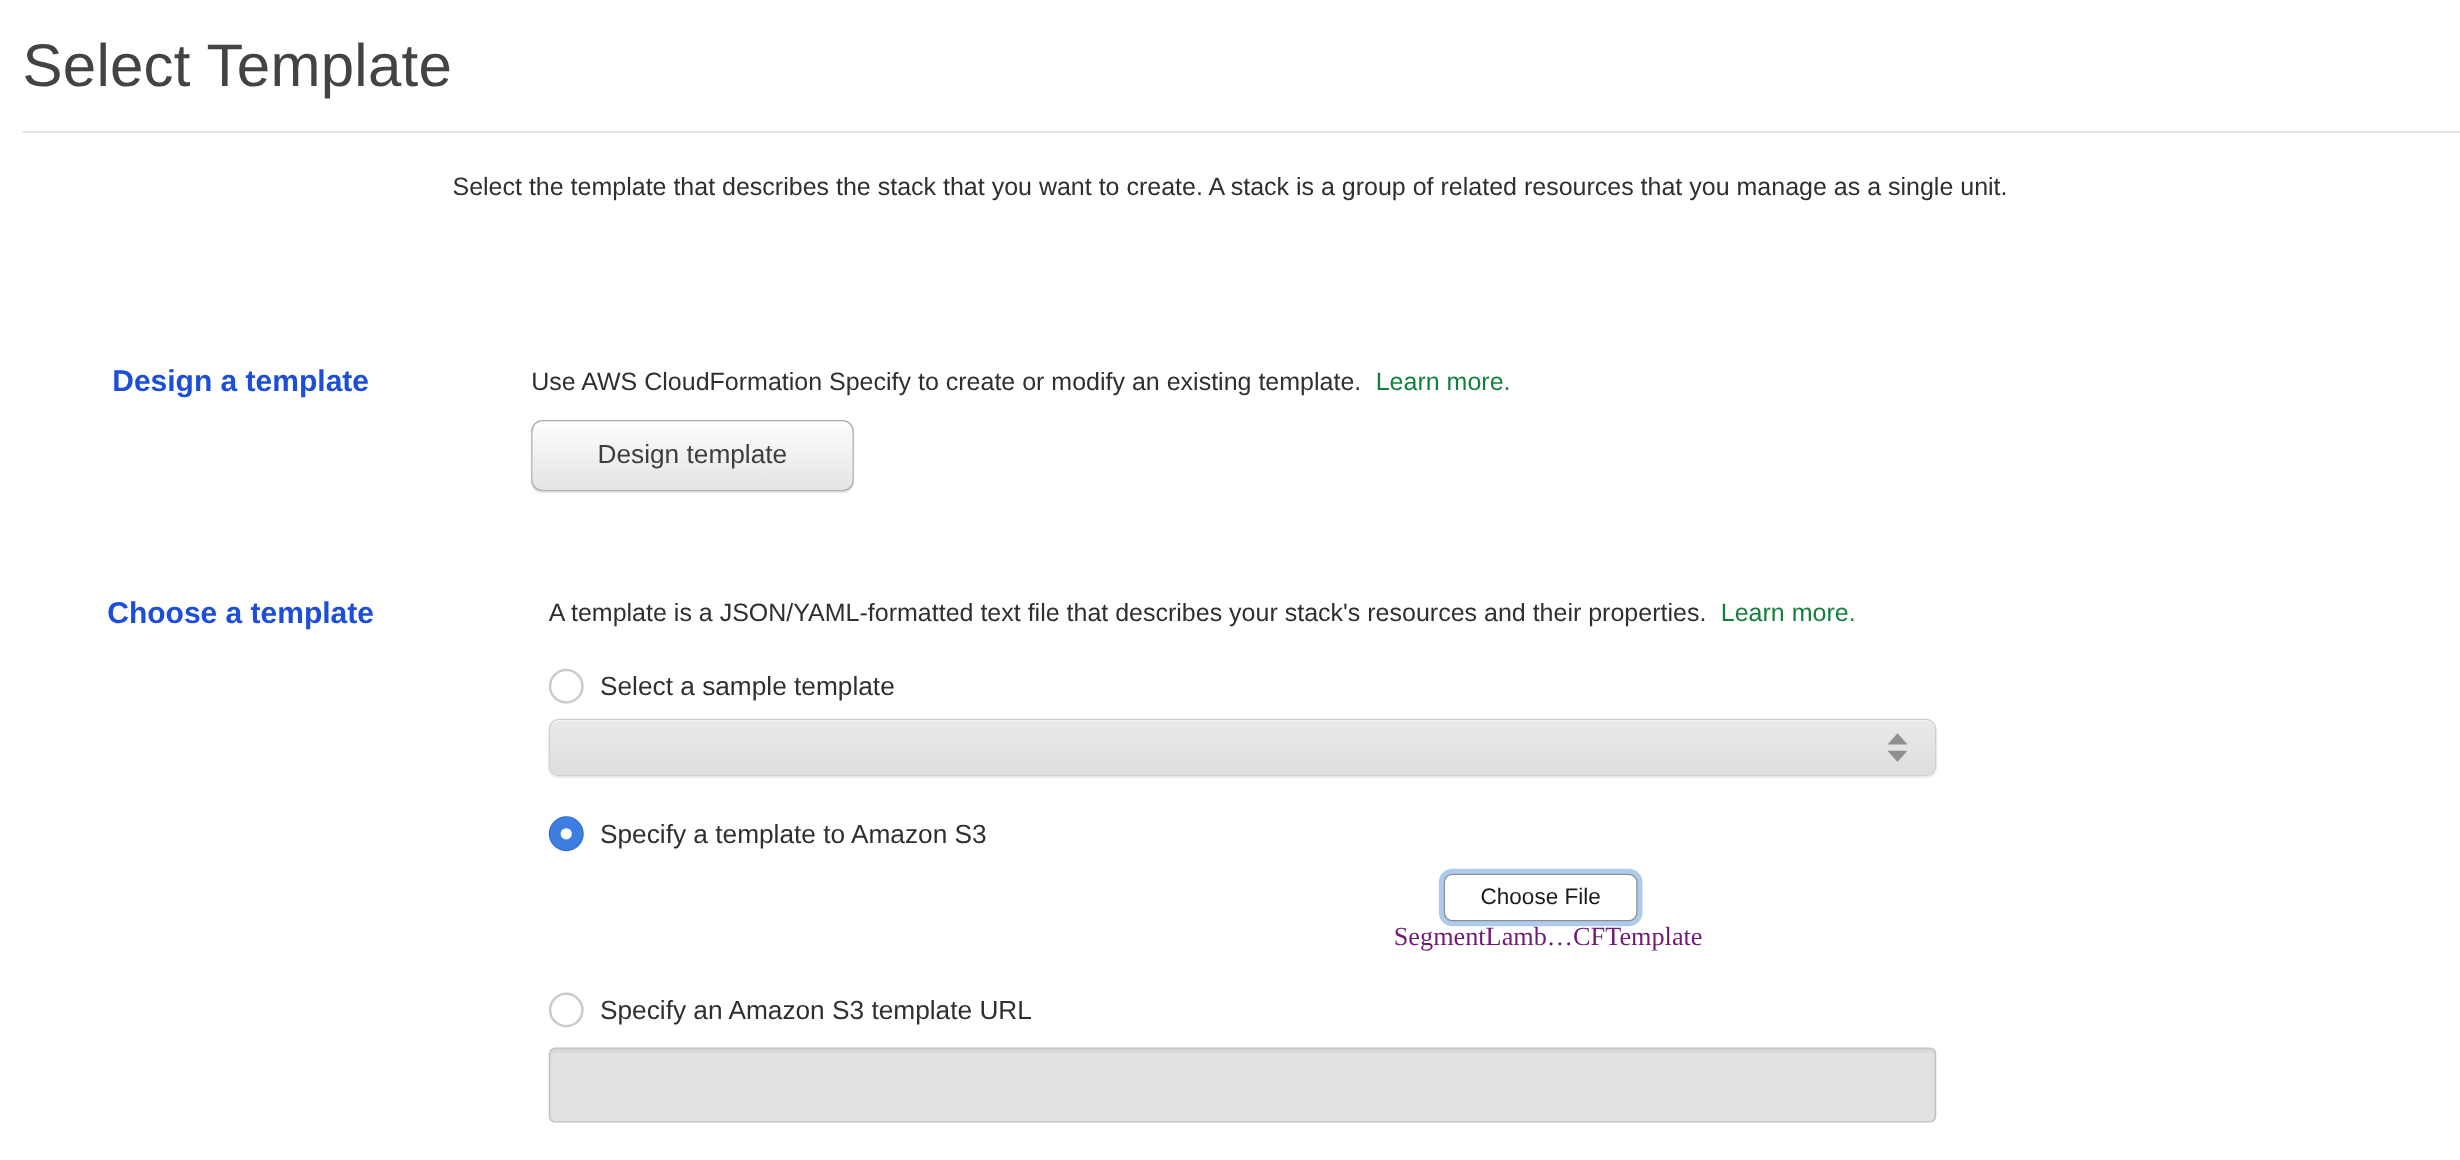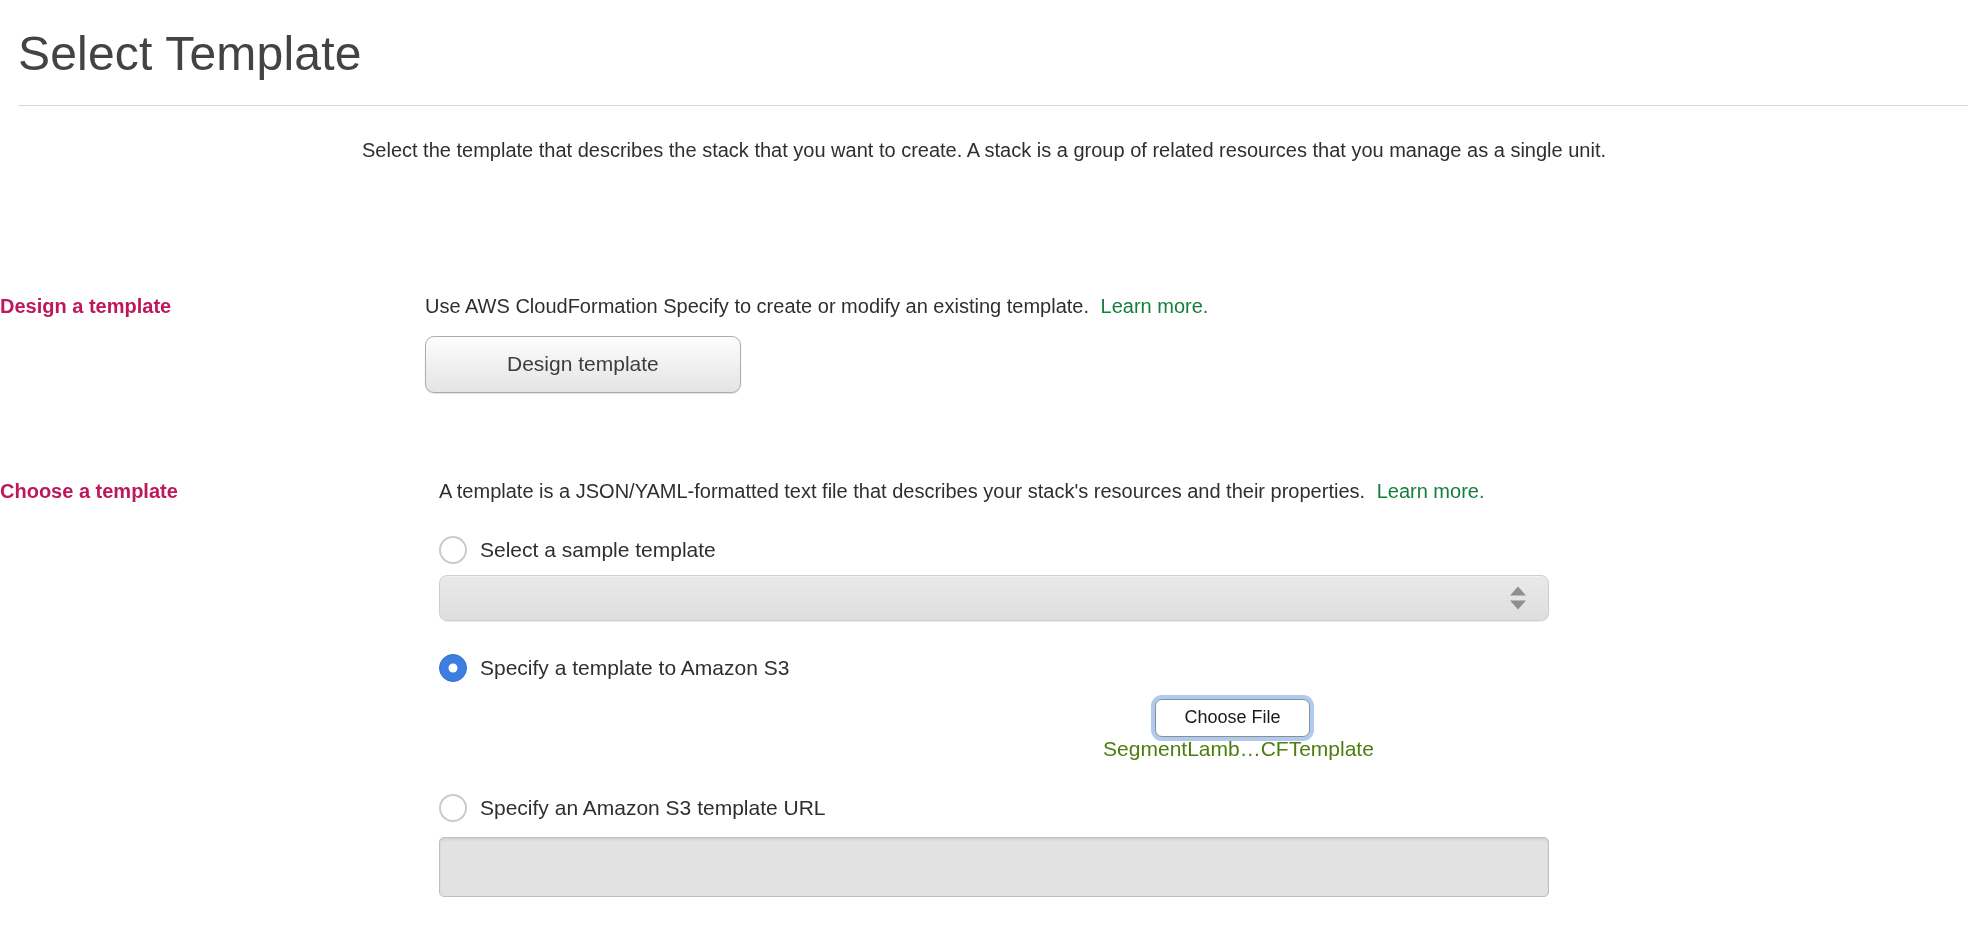--- a/index.html
+++ b/index.html
@@ -31,52 +31,52 @@
     color:#2f2f2f;
     text-align:center;
   }
 
   .form{margin-top:128px;}
   .form-row{display:flex;align-items:flex-start;}
   .form-row + .form-row{margin-top:84px;gap:14px;}
   .label-col{
     width:385px;
     flex:0 0 385px;
-    text-align:left;
-    font-size:20px;
+    text-align:center;
+    font-size:24px;
     font-weight:700;
-    color:#be185d;
+    color:#1d4ed8;
     line-height:28px;
   }
   .content-col{flex:1 1 auto;margin-left:40px;}
   .desc-line{font-size:20px;line-height:28px;color:#2f2f2f;}
   a.learn-more{
     color:#15803d;
     text-decoration:none;
     margin-left:6px;
     cursor:pointer;
   }
 
   .design-btn{
     margin-top:16px;
     height:57px;
-    padding:0 81px;
+    padding:0 52px;
     font-family:inherit;
     font-size:21px;
     color:#3d3d3d;
     background:linear-gradient(#fdfdfd,#e4e4e4);
     border:1px solid #acacac;
     border-radius:9px;
     box-shadow:0 1px 1px rgba(0,0,0,0.12);
     cursor:pointer;
   }
 
   .radio-row{
     display:flex;
-    align-items:center;
+    align-items:flex-start;
     margin-top:30px;
   }
   .radio-row.second{margin-top:32px;}
   .radio{
     width:28px;height:28px;
     border-radius:50%;
     background:#ffffff;
     border:2px solid #cbcbcb;
     box-sizing:border-box;
     flex:0 0 28px;
@@ -152,21 +152,22 @@
     color:#1a1a1a;
     background:#ffffff;
     border:1px solid #8e8e8e;
     border-radius:7px;
     box-shadow:0 0 0 4px #aecbef;
     cursor:pointer;
   }
   .file-name{
     margin-left:12px;
     font-size:21px;
-    color:#4d7c0f;
+    color:#701a75;
+    font-family:Liberation Serif, serif;
   }
 
   .url-input{
     margin-top:14px;
     width:1110px;
     height:60px;
     box-sizing:border-box;
     background:#e2e2e2;
     border:1px solid #bfbfbf;
     border-radius:5px;

